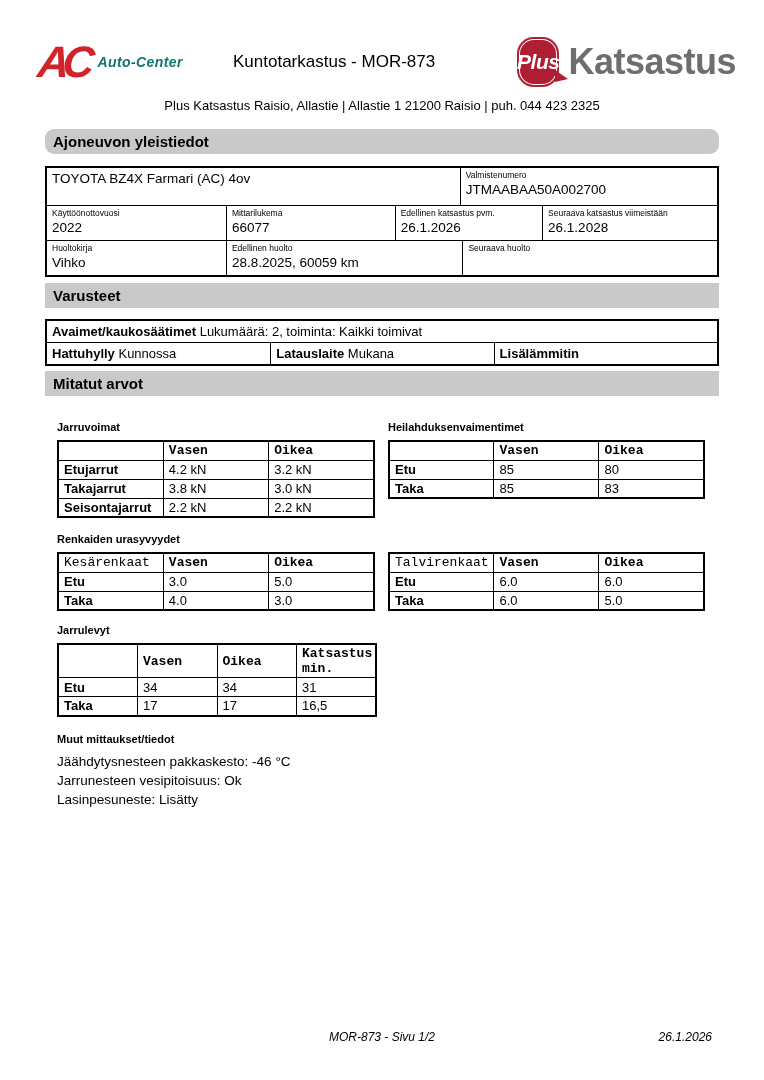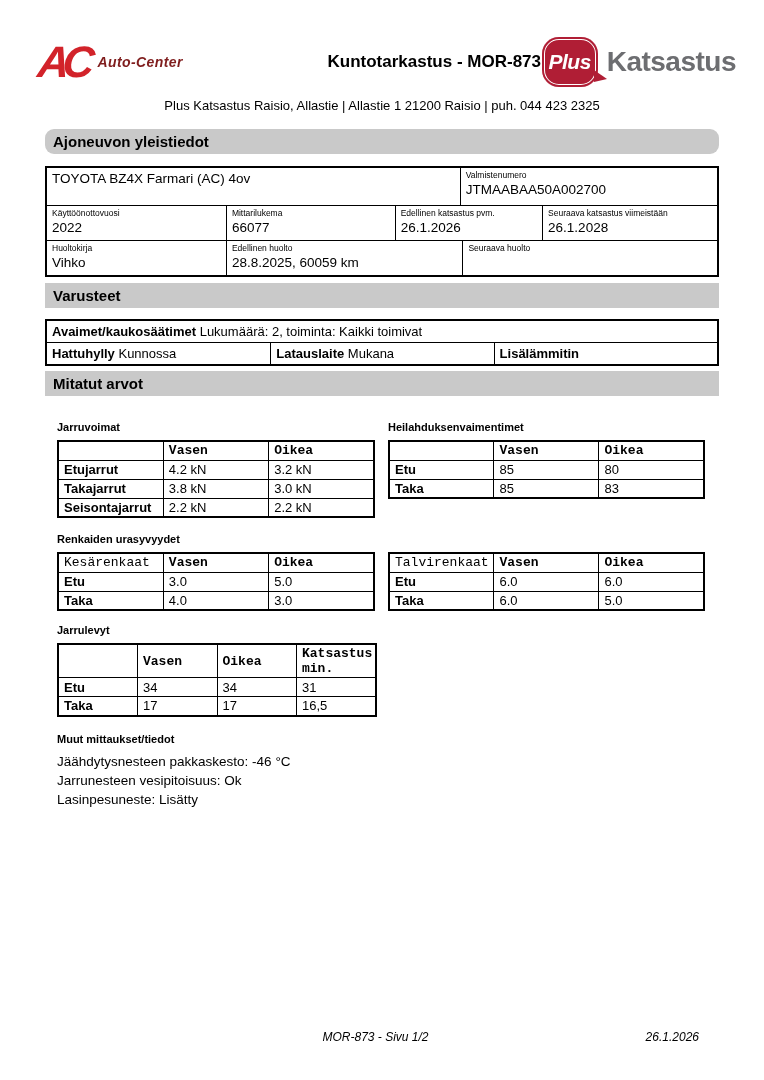--- a/index.html
+++ b/index.html
@@ -3,27 +3,27 @@
 <meta charset="utf-8">
 <style>
   * { margin:0; padding:0; box-sizing:border-box; }
   html,body { background:#fff; }
   body { width:764px; height:1080px; font-family:"Liberation Sans", sans-serif; color:#000; position:relative; overflow:hidden; }
 
   
   .header { display:flex; align-items:center; justify-content:space-between; padding:32px 28px 0 38px; height:92px; }
   .ac-logo { display:flex; align-items:center; width:195px; }
   .ac-mono { font-size:44px; font-weight:bold; font-style:italic; color:#d2232a; letter-spacing:-7px; line-height:0.9; transform:skewX(-6deg); }
-  .ac-name { font-size:14px; font-weight:bold; font-style:italic; color:#7f1d1d; margin-left:10px; letter-spacing:0.4px; white-space:nowrap; }
-  .doc-title { font-size:17px; font-weight:bold; text-align:right; flex:1; }
+  .ac-name { font-size:14px; font-weight:bold; font-style:italic; color:#0f766e; margin-left:10px; letter-spacing:0.4px; white-space:nowrap; }
+  .doc-title { font-size:17px; font-weight:normal; text-align:left; flex:1; }
   .pk-logo { display:flex; align-items:center; width:195px; justify-content:flex-end; }
   .pk-badge { position:relative; width:56px; height:50px; background:#b01e35; border-radius:17px; box-shadow:inset 0 0 0 2px #b01e35, inset 0 0 0 3px #ffffff; display:flex; align-items:center; justify-content:center; }
   .pk-badge::before { content:""; position:absolute; right:-9px; bottom:5px; border-left:13px solid #b01e35; border-top:9px solid transparent; border-bottom:3px solid transparent; }
   .pk-plus { color:#fff; font-style:italic; font-weight:bold; font-size:21px; letter-spacing:-0.5px; }
-  .pk-name { font-size:28px; font-weight:bold; color:#6d6e71; margin-left:9px; letter-spacing:-0.5px; }
+  .pk-name { font-size:36px; font-weight:bold; color:#6d6e71; margin-left:9px; letter-spacing:-0.5px; }
   .address { text-align:center; font-size:13px; margin-top:6px; }
 
   
   .content { margin:0 45px; width:674px; }
   .secbar { background:#c9c9c9; font-weight:bold; font-size:15px; height:25px; line-height:25px; padding-left:8px; }
   .secbar.s1 { margin-top:16px;border-radius:9px; }
   .secbar.s2 { margin-top:6px; }
   .secbar.s3 { margin-top:5px; }
 
   
@@ -64,21 +64,21 @@
   .mtable td.rl { font-weight:bold; }
   .t3 { width:318px; } .t3 col { width:33.33%; }
   .t3b { width:317px; } .t3b col { width:33.33%; }
   .t4 { width:320px; } .t4 col { width:25%; }
 
   
   .muut-title { font-weight:bold; font-size:11px; padding-left:12px; margin-top:16px; }
   .muut-lines { font-size:13.5px; line-height:19px; padding-left:12px; margin-top:7px; }
 
   
-  .footer { position:absolute; top:1030px; left:0; right:13px; font-size:12px; font-style:italic; }
+  .footer { position:absolute; top:1030px; left:0; right:0; font-size:12px; font-style:italic; }
   .footer-center { text-align:center; }
   .footer-right { position:absolute; right:52px; top:0; }
 </style>
 </head>
 <body>
 
 <div class="header">
   <div class="ac-logo">
     <span class="ac-mono">AC</span>
     <span class="ac-name">Auto-Center</span>

